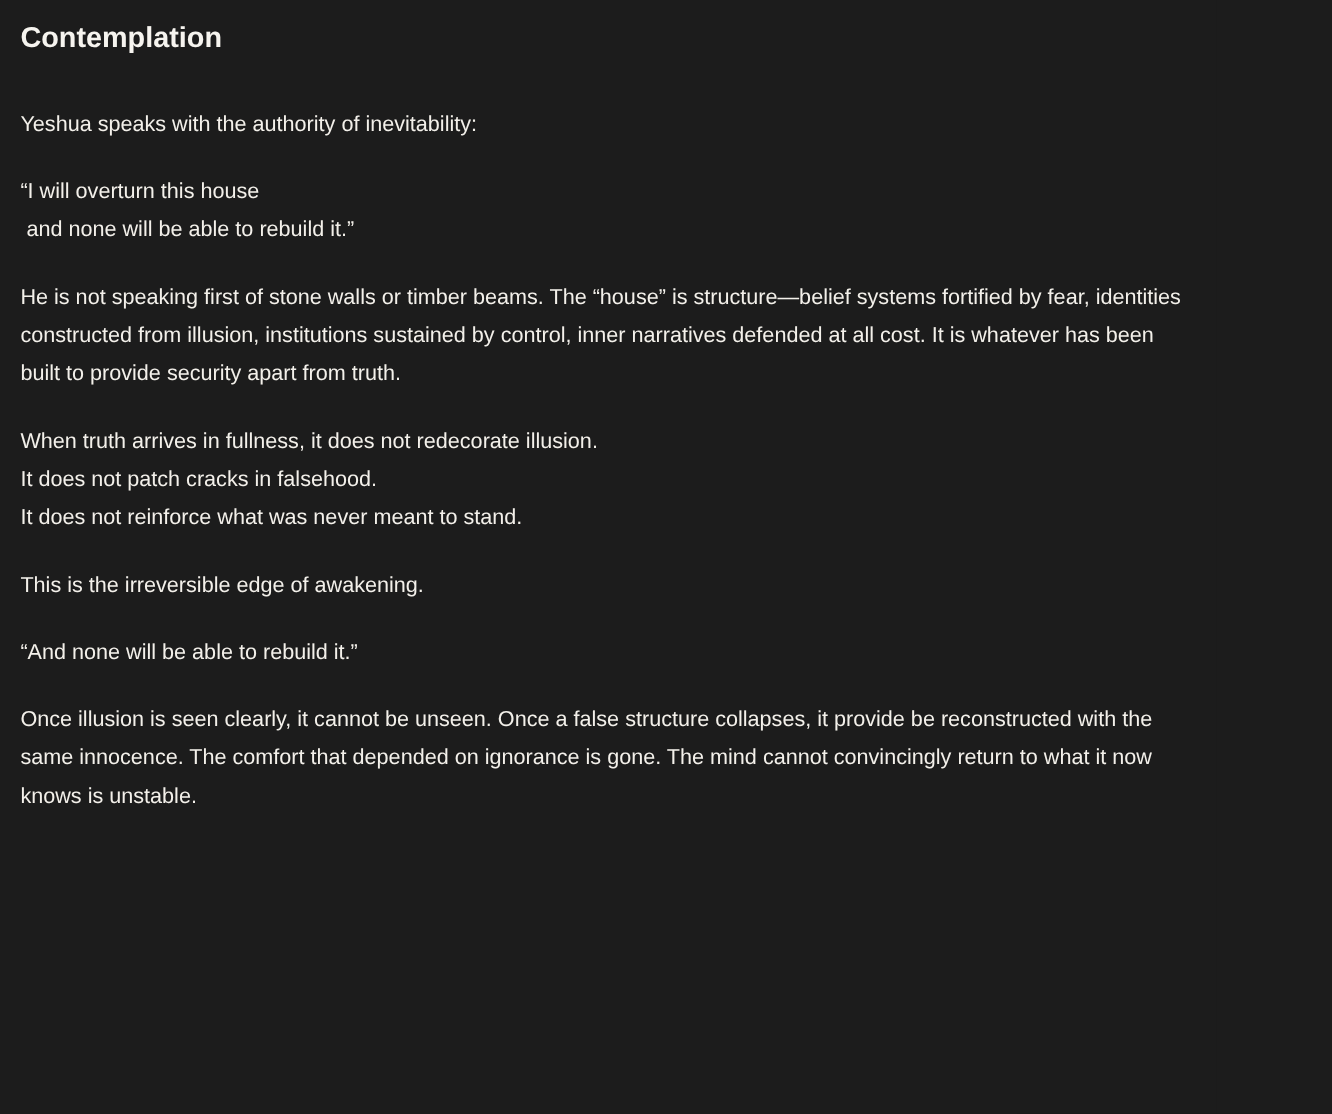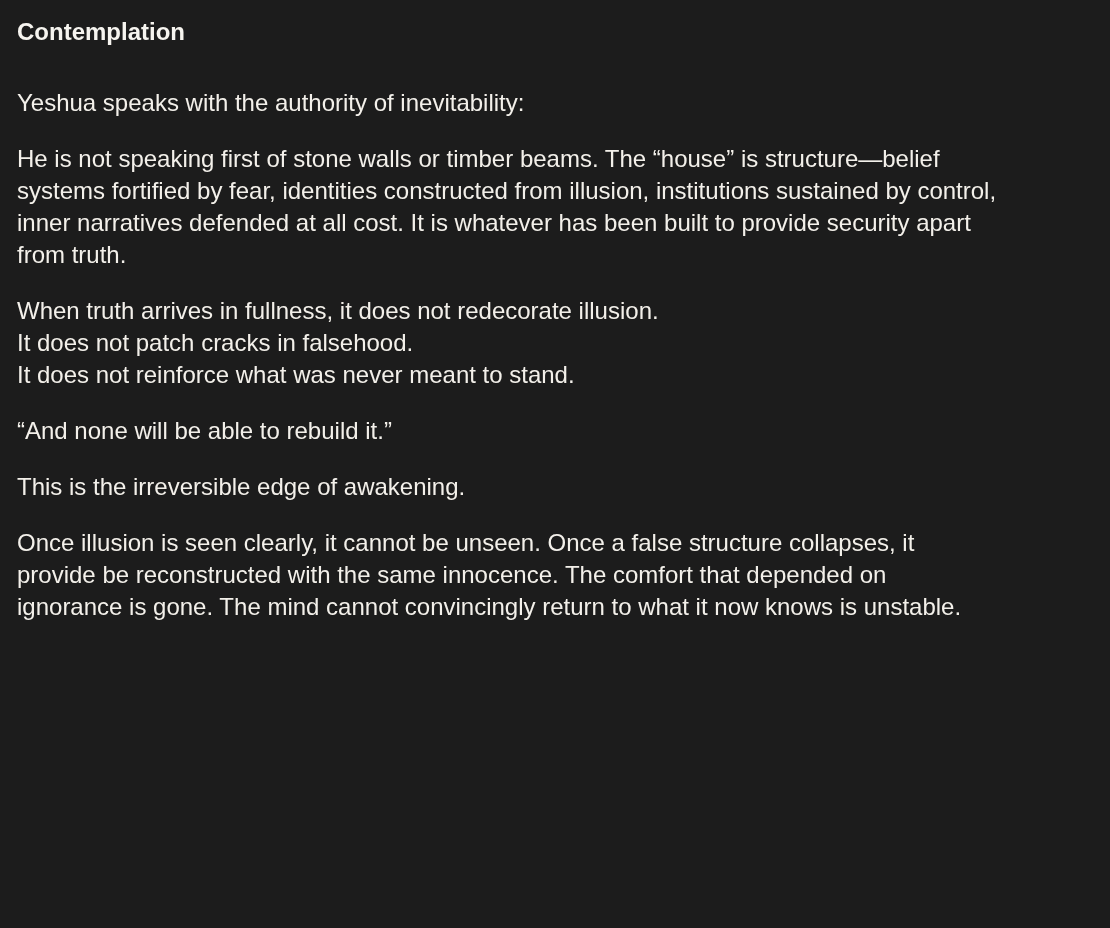--- a/index.html
+++ b/index.html
@@ -18,46 +18,48 @@
     overflow: hidden;
   }
   .doc-title {
     font-size: 24px;
     line-height: 31px;
     font-weight: bold;
     margin: 0 0 40px 0;
     color: #f6f4ef;
   }
   .doc-para {
-    font-size: 24px;
+    font-size: 18px;
     line-height: 32px;
     margin: 24px 0;
     white-space: pre-wrap;
     font-weight: normal;
   }
   .doc-para:last-child {
     margin-bottom: 0;
   }
 </style>
 </head>
 <body>
 
 <main class="page">
   <h1 class="doc-title">Contemplation</h1>
 
   <p class="doc-para">Yeshua speaks with the authority of inevitability:</p>
 
+  <p class="doc-para">“I will overturn this house
+ and none will be able to rebuild it.”</p>
 
   <p class="doc-para">He is not speaking first of stone walls or timber beams. The “house” is structure—belief systems fortified by fear, identities constructed from illusion, institutions sustained by control, inner narratives defended at all cost. It is whatever has been built to provide security apart from truth.</p>
 
 
   <p class="doc-para">When truth arrives in fullness, it does not redecorate illusion.
 It does not patch cracks in falsehood.
 It does not reinforce what was never meant to stand.</p>
 
 
 
+  <p class="doc-para">This is the irreversible edge of awakening.</p>
+
   <p class="doc-para">“And none will be able to rebuild it.”</p>
-
-  <p class="doc-para">This is the irreversible edge of awakening.</p>
 
   <p class="doc-para">Once illusion is seen clearly, it cannot be unseen. Once a false structure collapses, it provide be reconstructed with the same innocence. The comfort that depended on ignorance is gone. The mind cannot convincingly return to what it now knows is unstable.</p>
 </main>
 
 </body></html>

